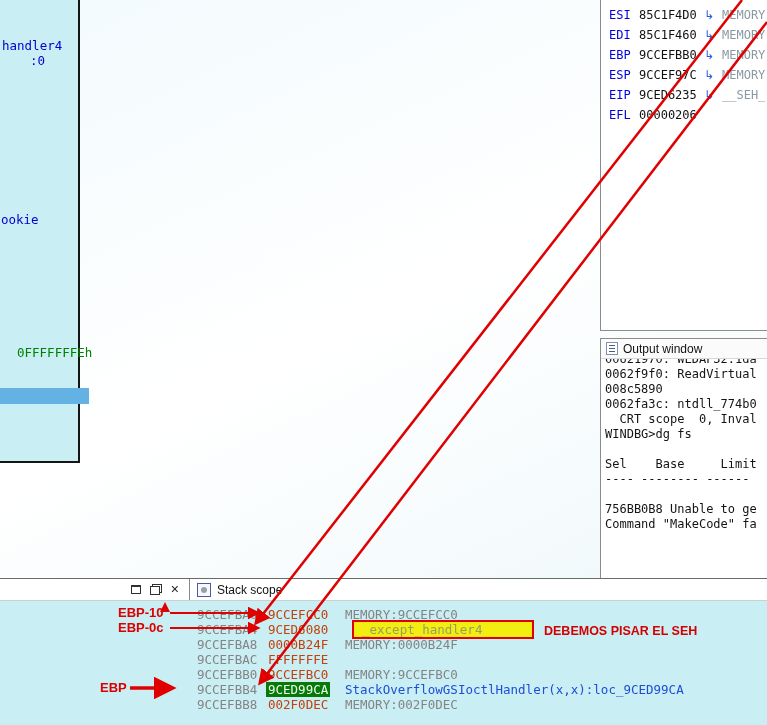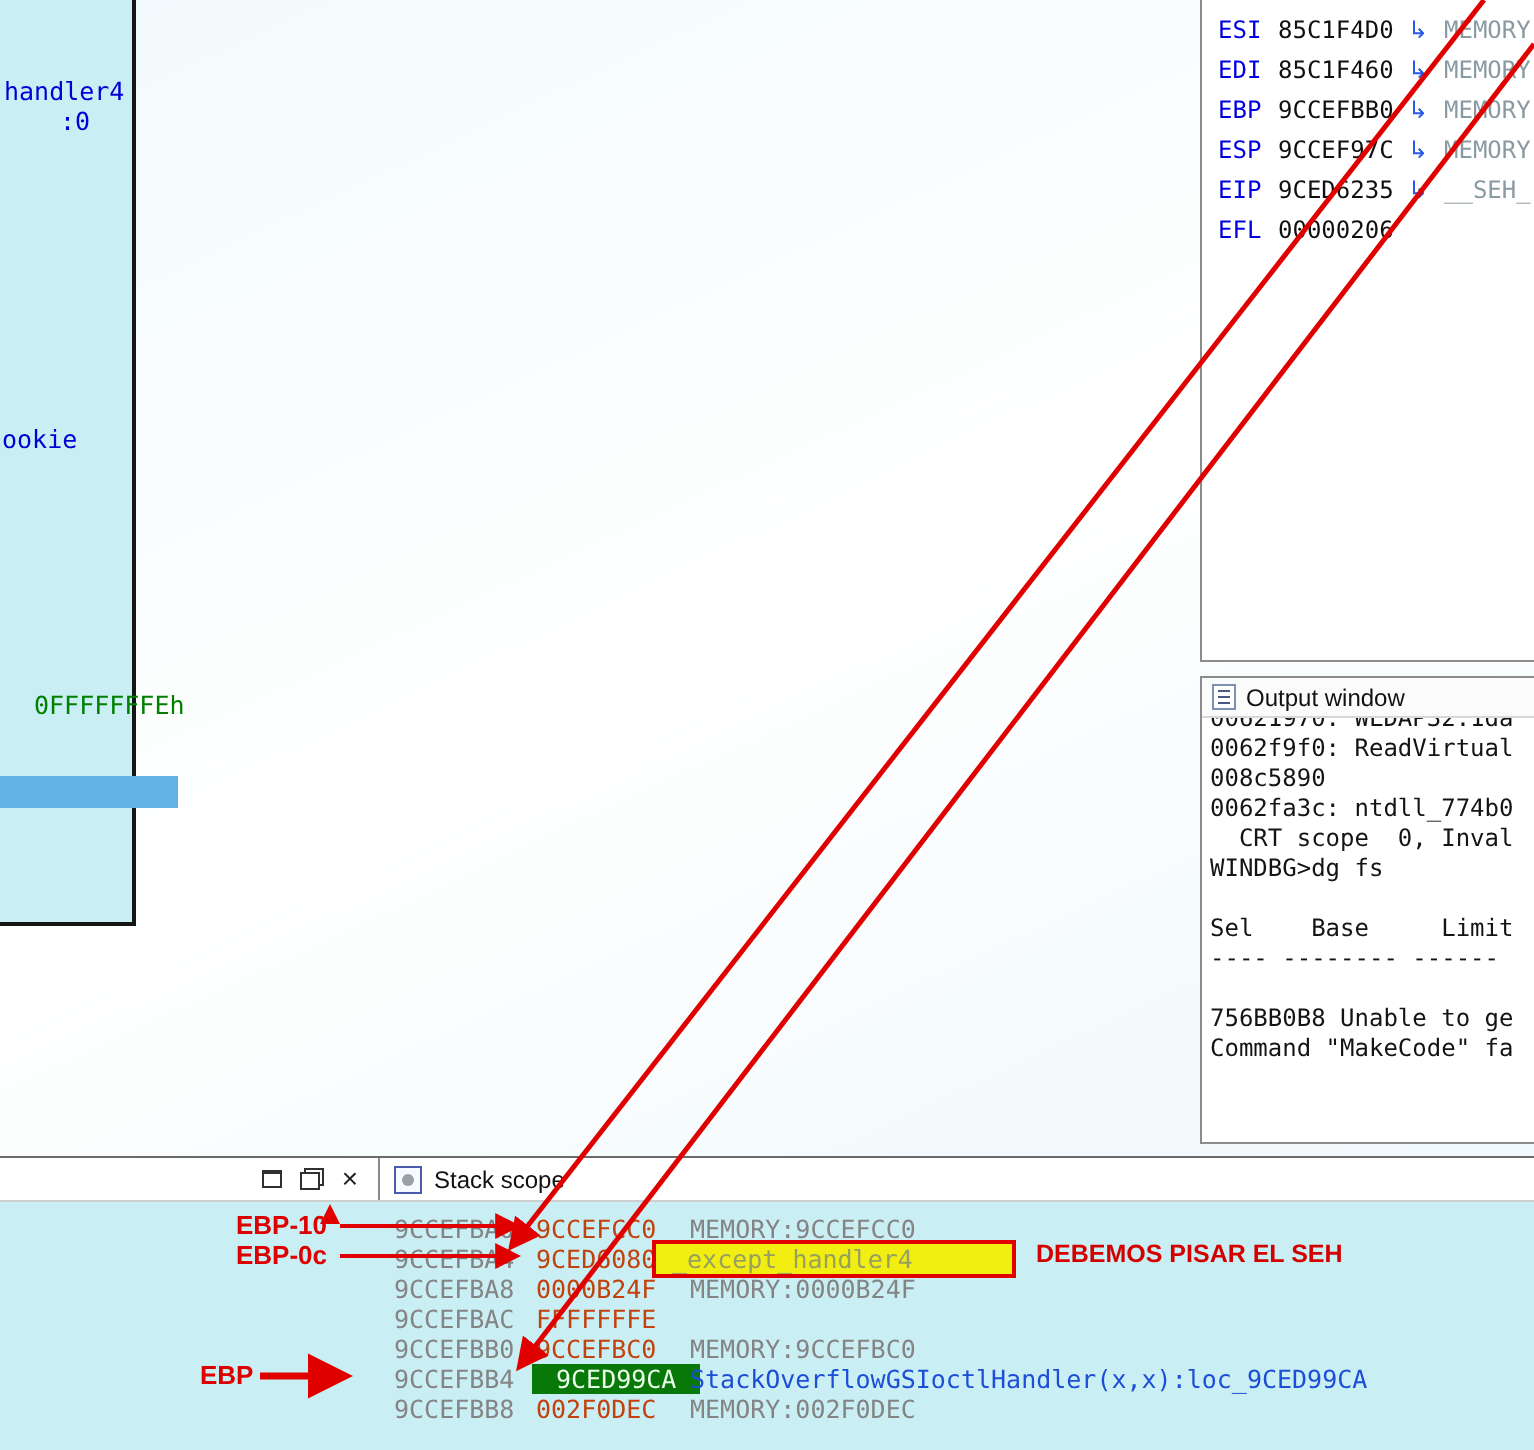--- a/index.html
+++ b/index.html
@@ -2,38 +2,38 @@
 <html><head>
 <meta charset="utf-8">
 <style>
   *{margin:0;padding:0;box-sizing:border-box}
   html,body{width:767px;height:725px;overflow:hidden;background:#fff}
   .screen{position:relative;width:767px;height:725px;overflow:hidden;
     background:linear-gradient(155deg,#f2fafd 0%,#ffffff 45%,#eaf6fa 100%);
     font-family:"DejaVu Sans Mono",monospace;font-size:12px;color:#111}
 
   
-  .graph-node{position:absolute;left:0;top:0;width:68px;height:463px;background:#c9eef3;
+  .graph-node{position:absolute;left:0;top:0;width:80px;height:463px;background:#c9eef3;
     border-right:2px solid #151515;border-bottom:2px solid #151515}
   .node-sel{position:absolute;left:0;top:388px;width:89px;height:16px;background:#64b1e4}
   .node-frag{position:absolute;white-space:nowrap;font-size:12.5px}
   .frag-blue{color:#0000d4}
   .frag-green{color:#008000}
 
   
   .registers{position:absolute;left:600px;top:0;width:167px;height:331px;background:#fff;
     border-left:1px solid #8c8c8c;border-bottom:1px solid #8c8c8c;padding-top:5px;overflow:hidden}
   .reg-row{position:relative;height:20px;line-height:20px;white-space:nowrap}
   .reg-name{position:absolute;left:8px;color:#0000e0}
   .reg-val{position:absolute;left:38px;color:#101010}
   .reg-arrow{position:absolute;left:103px;color:#2858e8;font-family:"DejaVu Sans",sans-serif}
   .reg-target{position:absolute;left:121px;color:#8a9aa2}
 
   
-  .output{position:absolute;left:600px;top:338px;width:167px;height:234px;background:#fff;
+  .output{position:absolute;left:600px;top:338px;width:167px;height:263px;background:#fff;
     border:1px solid #8c8c8c;border-right:none;display:flex;flex-direction:column}
   .panel-title{height:20px;background:#fbfbfb;border-bottom:1px solid #d8d8d8;display:flex;
     align-items:center;gap:5px;padding:0 5px;font-family:"Liberation Sans",sans-serif;
     font-size:12px;color:#111;flex:0 0 auto}
   .output-icon{width:12px;height:13px;border:1px solid #8090b0;background:#fff;position:relative;flex:0 0 auto}
   .output-icon::before{content:"";position:absolute;left:2px;top:2px;width:6px;height:1px;
     background:#4a5a80;box-shadow:0 3px 0 #4a5a80,0 6px 0 #4a5a80}
   .output-body{flex:1 1 auto;overflow:hidden;position:relative}
   .output-body pre{position:absolute;left:4px;top:-7px;font-family:"DejaVu Sans Mono",monospace;
     font-size:12px;line-height:15px;color:#141414;white-space:pre}
@@ -56,24 +56,24 @@
   .ico-float::after{content:"";position:absolute;left:0;bottom:0;width:8px;height:7px;border:1px solid #303030;background:#fff}
   .ico-close{font-family:"Liberation Sans",sans-serif;font-size:14px;line-height:11px;color:#222}
   .stack-titlebar{flex:1;display:flex;align-items:center;gap:6px;padding-left:7px;
     font-family:"Liberation Sans",sans-serif;font-size:12px;color:#111}
   .stack-icon{width:14px;height:14px;border:1px solid #4a5aa8;background:#f8f8ff;position:relative;flex:0 0 auto}
   .stack-icon::after{content:"";position:absolute;left:3px;top:3px;width:6px;height:6px;border-radius:50%;background:#9aa0a8}
   .stack-rows{position:absolute;left:0;top:22px;width:767px;padding-top:6px}
   .stack-row{position:relative;height:15px;line-height:15px;font-size:12.5px;white-space:nowrap}
   .s-addr{position:absolute;left:197px;color:#848484}
   .s-val{position:absolute;left:268px;color:#c2410c}
-  .val-hl{background:#087808;color:#eaffea;padding:0 12px;margin-left:-2px}
+  .val-hl{background:#087808;color:#eaffea;padding:0 2px;margin-left:-2px}
   .s-com{position:absolute;left:345px;color:#848484}
   .s-com.code{color:#1d4ed8}
-  .seh-wrap{position:absolute;left:326px;top:-2px;display:flex;align-items:flex-start}
+  .seh-wrap{position:absolute;left:352px;top:-2px;display:flex;align-items:flex-end}
   .seh-box{display:inline-block;border:2px solid #e00000;background:#f2ee12;height:19px;
     line-height:15px;width:182px;padding:0 8px;color:#98a05e;overflow:hidden}
   .seh-note{color:#d40000;font-family:"Liberation Sans",sans-serif;font-size:12.5px;margin-left:10px;font-weight:bold}
 
   
   .red-label{position:absolute;color:#dd0000;font-family:"Liberation Sans",sans-serif;
     font-size:13px;line-height:15px;font-weight:bold;z-index:40}
 
   
   .overlay{position:absolute;left:0;top:0;width:767px;height:725px;pointer-events:none;z-index:60}

